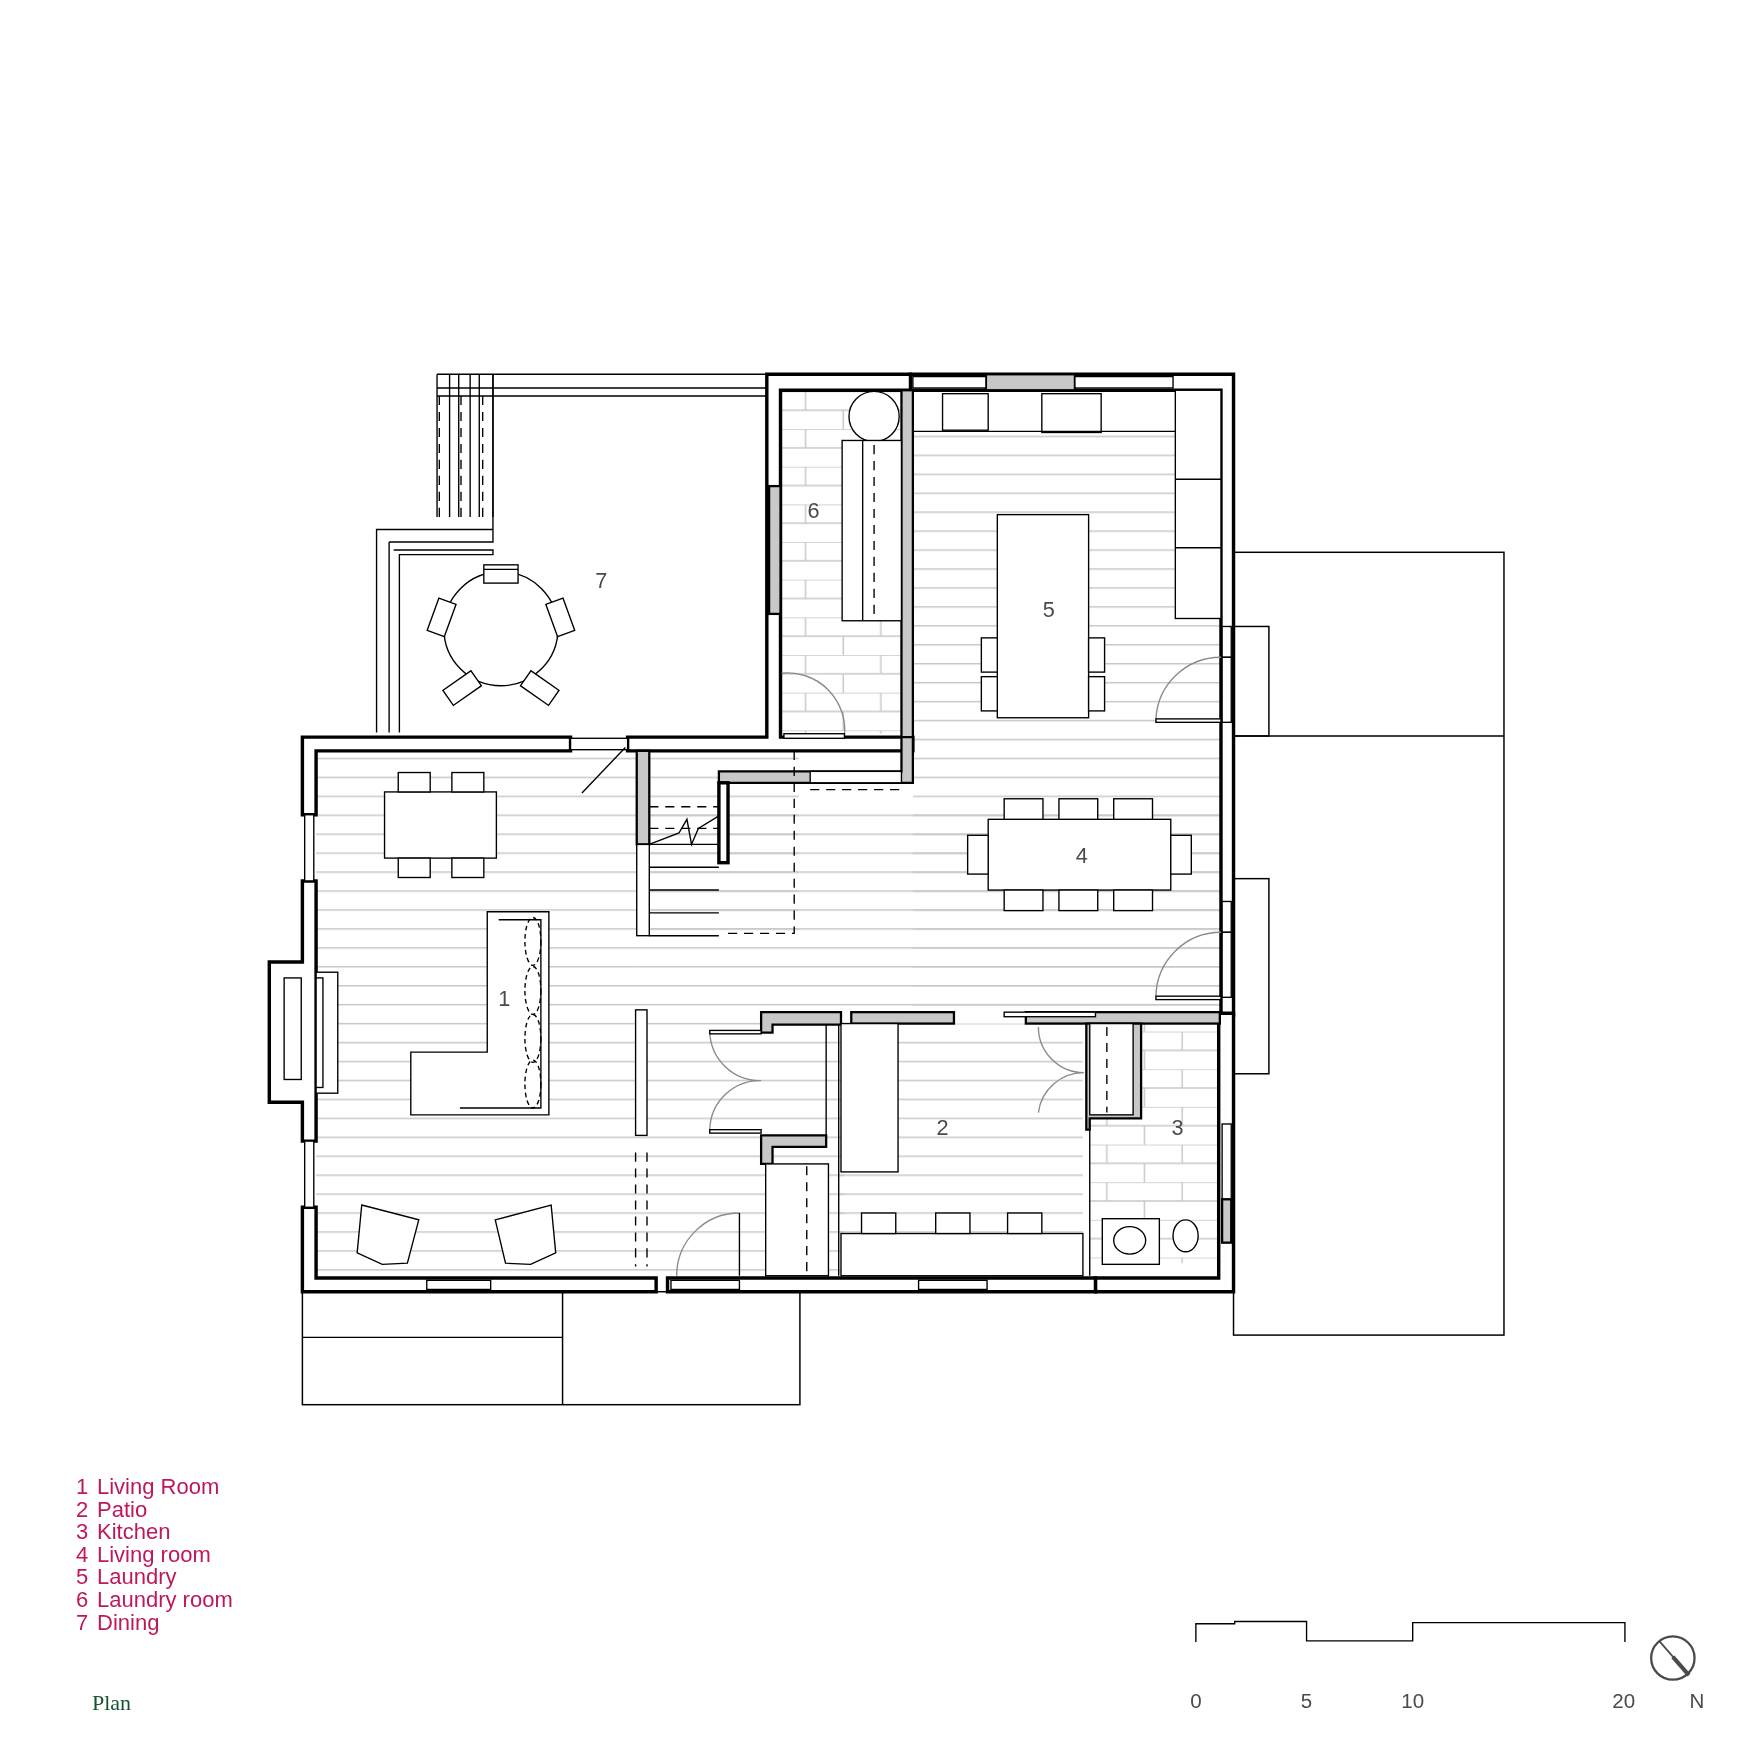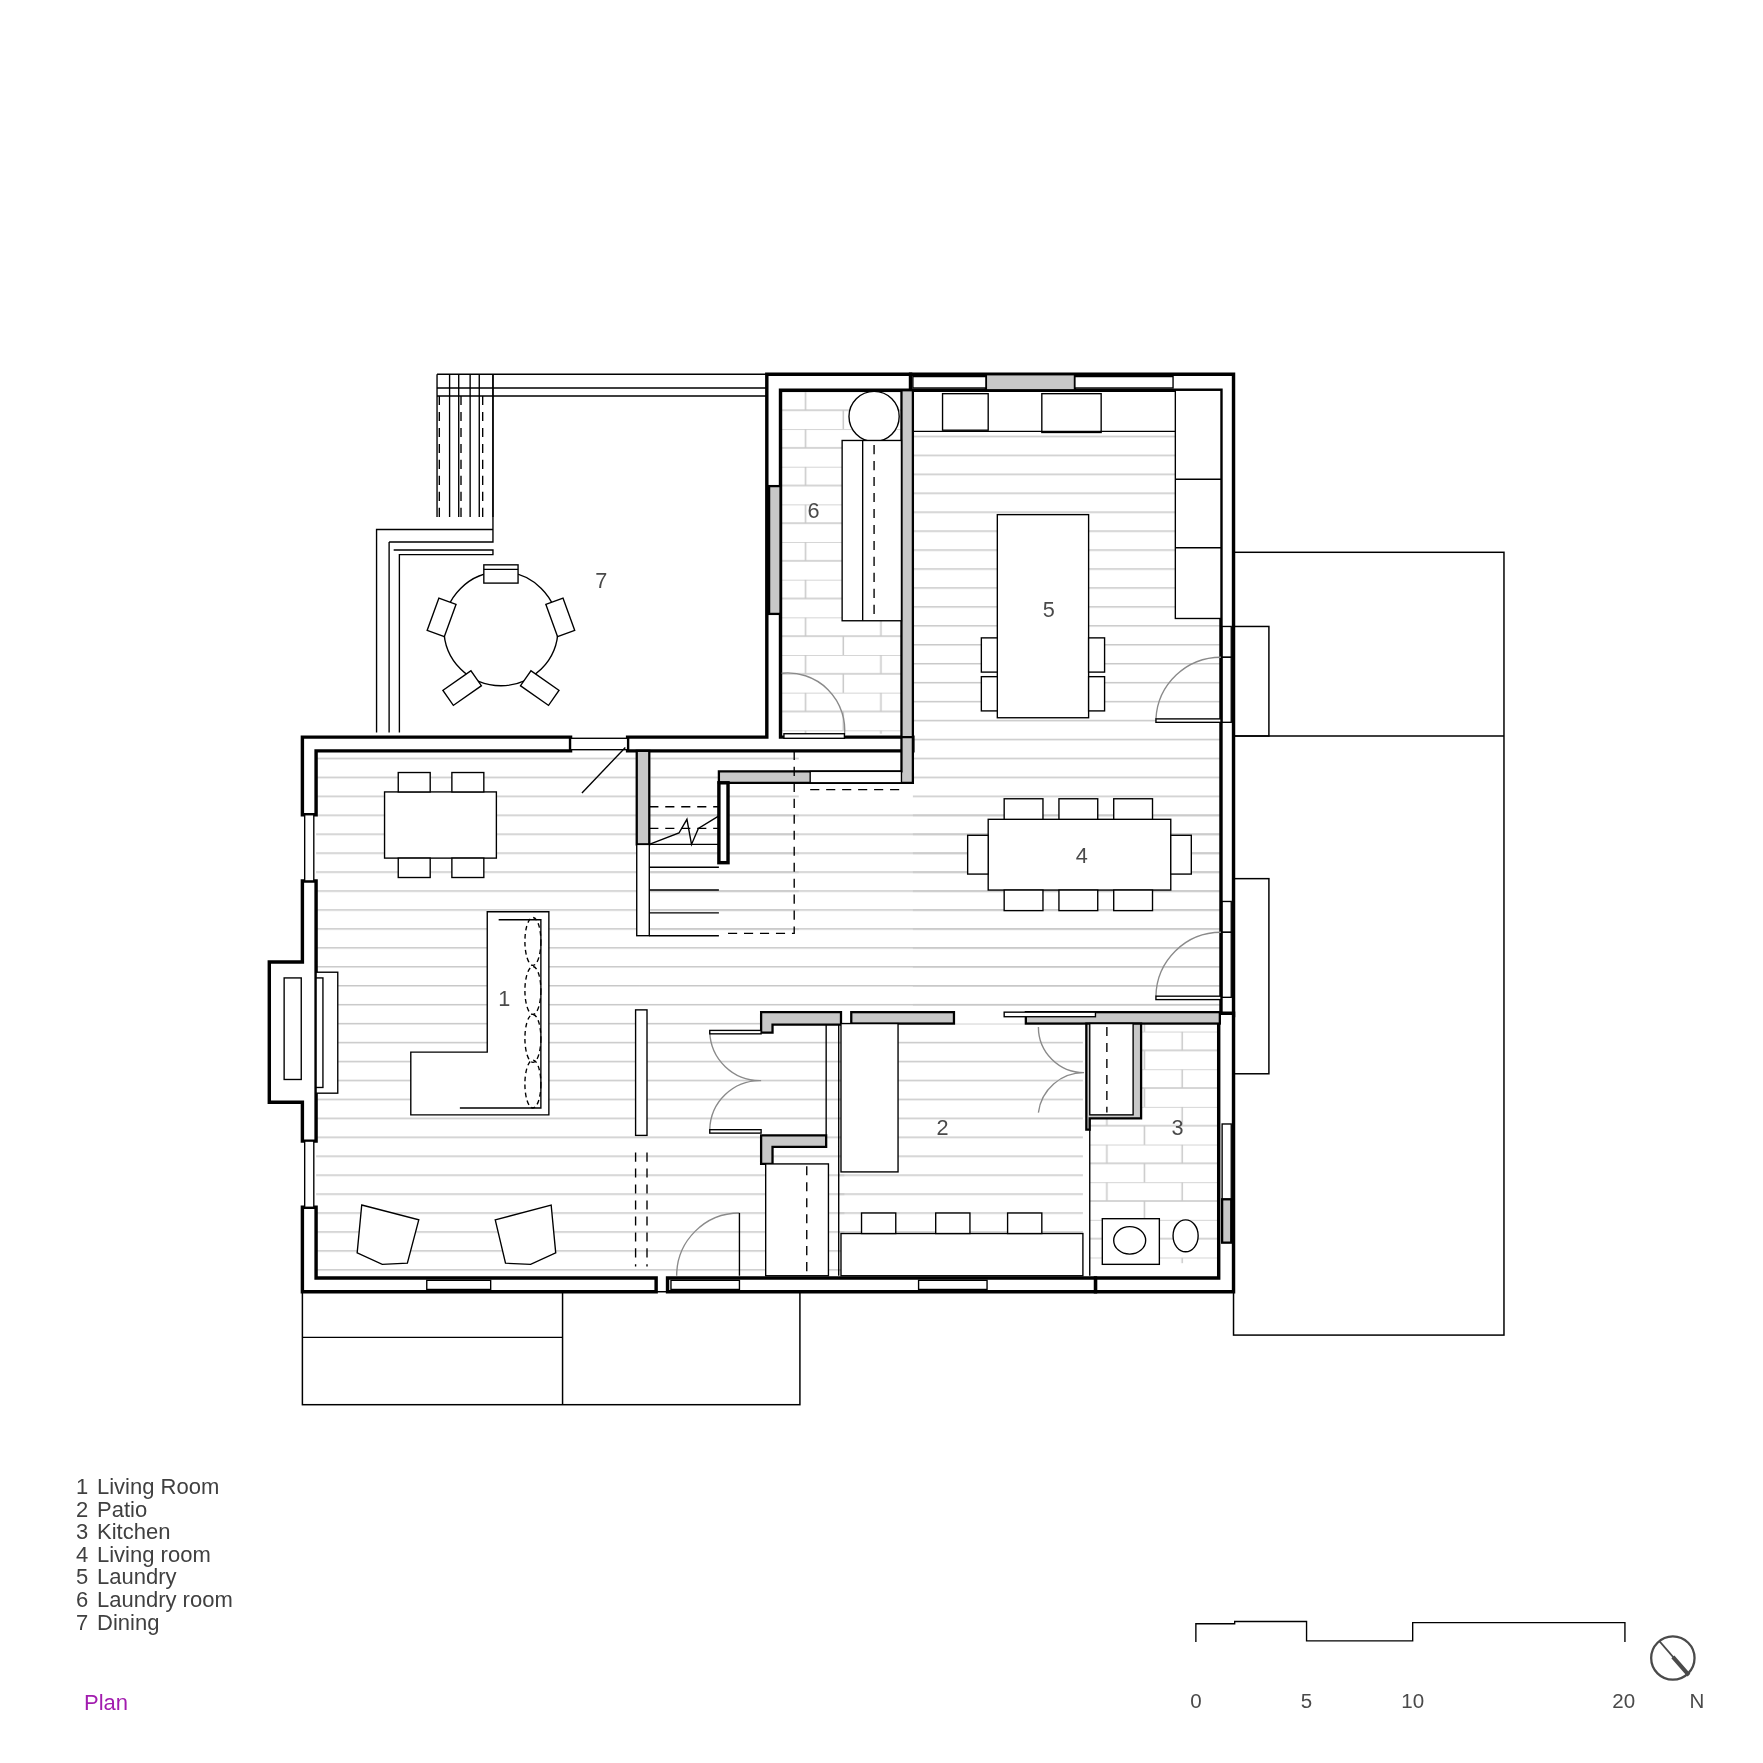--- a/index.html
+++ b/index.html
@@ -9,25 +9,25 @@
   .wall { fill:#ffffff; stroke:#000; stroke-width:3; }
   .wallg { fill:#c8c8c8; stroke:#000; stroke-width:2; }
   .thin { fill:none; stroke:#000; stroke-width:1.2; }
   .thinw { fill:#ffffff; stroke:#000; stroke-width:1.2; }
   .dash { fill:none; stroke:#000; stroke-width:1.2; stroke-dasharray:8 6; }
   .swing { fill:none; stroke:#8a8a8a; stroke-width:1.2; }
   .ext { fill:none; stroke:#000; stroke-width:1.3; }
   .room-num { font-family:"Liberation Sans", sans-serif; font-size:19px; fill:#4a4a4a; }
   .scale-lbl { font-family:"Liberation Sans", sans-serif; font-size:18px; fill:#4a4a4a; }
   .legend { position:absolute; left:76px; top:1476px; font-size:22px; line-height:22.6px;
-            color:#404040; font-family:"Liberation Sans", sans-serif; }
+            color:#be185d; font-family:"Liberation Sans", sans-serif; }
   .legend-row { white-space:pre; }
   .legend-row .num { display:inline-block; width:21px; }
-  .plan-title { position:absolute; left:84px; top:1690px; font-size:22px; color:#a21caf;
-                font-family:Liberation Sans, sans-serif; }
+  .plan-title { position:absolute; left:92px; top:1690px; font-size:22px; color:#14532d;
+                font-family:Liberation Serif, serif; }
 </style>
 </head>
 <body>
 
 <svg id="plan" viewBox="0 0 1545 1545" preserveAspectRatio="none" xmlns="http://www.w3.org/2000/svg">
   <defs>
     <pattern id="floor" width="20" height="16.6" patternUnits="userSpaceOnUse">
       <line x1="0" y1="0.6" x2="20" y2="0.6" stroke="#c8c8c8" stroke-width="1.4"></line>
     </pattern>
     <pattern id="tile" width="66" height="33" patternUnits="userSpaceOnUse" x="684" y="343">

